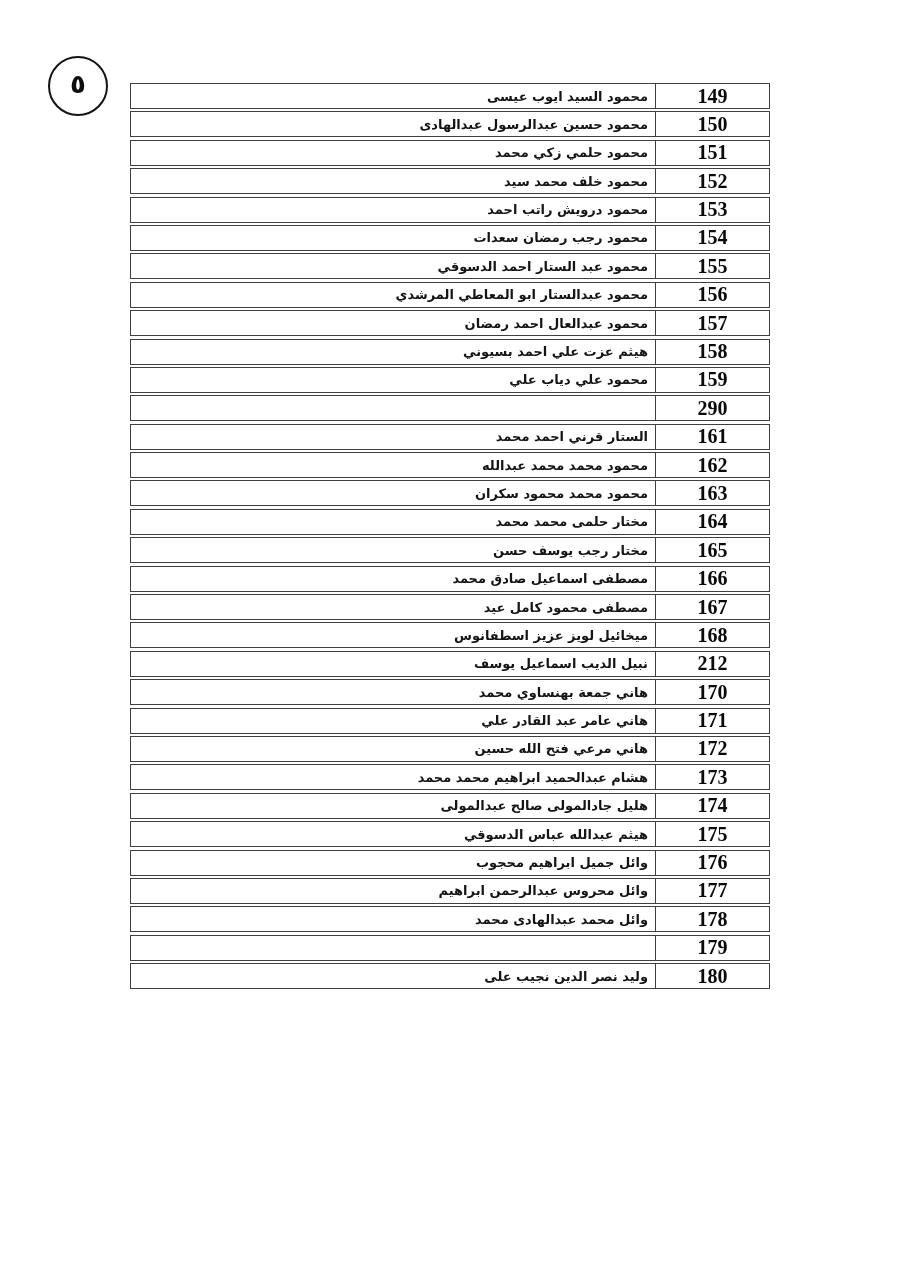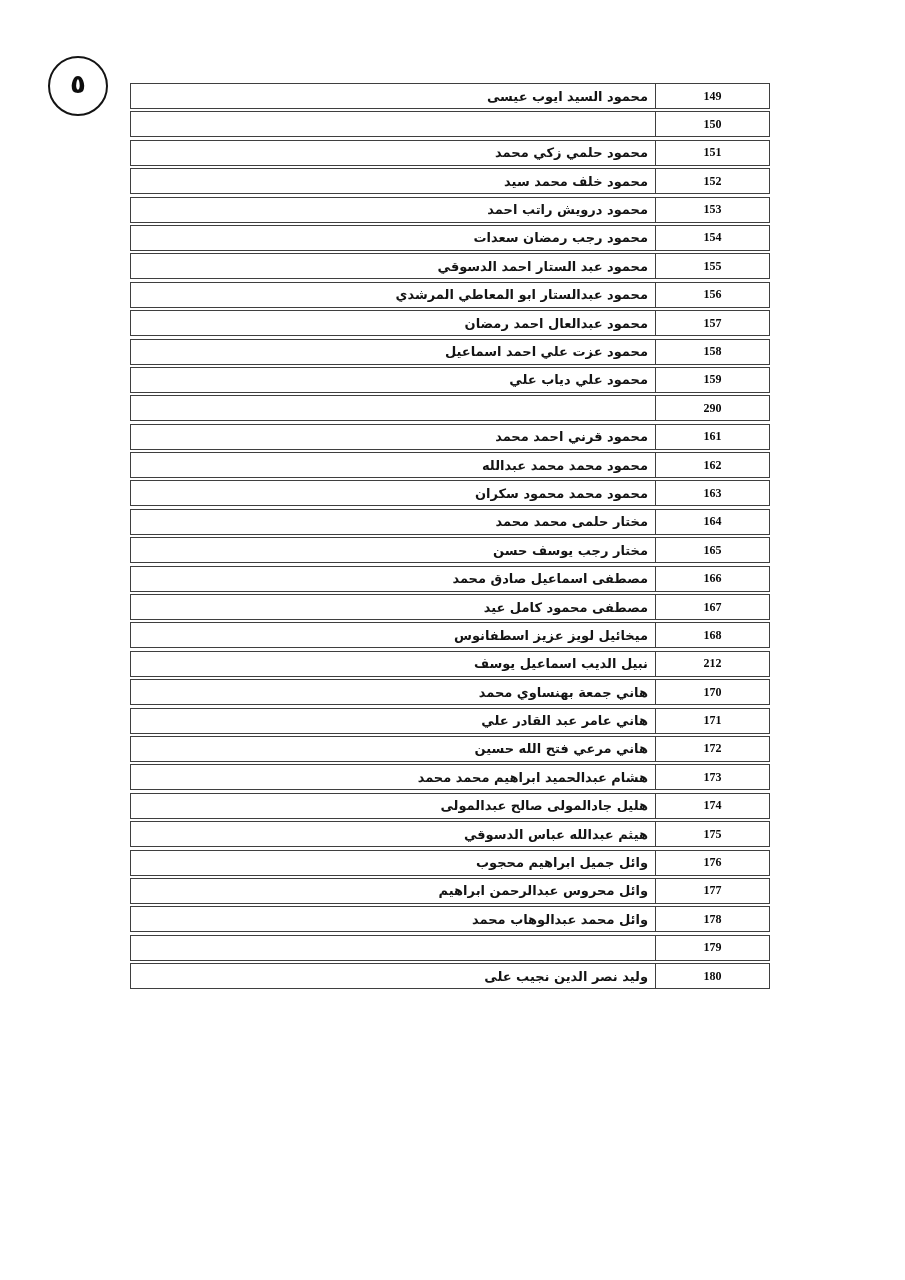--- a/index.html
+++ b/index.html
@@ -56,21 +56,21 @@
   .cell-no {
     width: 114px;
     flex: 0 0 114px;
     border-left: 1px solid #3f3f3f; 
     display: flex;
     align-items: center;
     justify-content: center;
     box-sizing: border-box;
     font-family: "Liberation Serif", serif;
     font-weight: bold;
-    font-size: 12px;
+    font-size: 20px;
     color: #0a0a0a;
     direction: ltr;
   }
   .cell-name {
     flex: 1 1 auto;
     display: flex;
     align-items: center;
     padding: 0 7px;
     box-sizing: border-box;
     font-family: "DejaVu Sans", sans-serif;
@@ -91,20 +91,21 @@
   </div>
 
   <div class="roster-table" id="roster">
     <div class="row">
       <div class="cell-no">149</div>
       <div class="cell-name">محمود السيد ايوب عيسى</div>
     </div>
 
     <div class="row">
       <div class="cell-no">150</div>
+      <div class="cell-name">محمود حسين عبدالرسول عبدالهادى</div>
     </div>
 
     <div class="row">
       <div class="cell-no">151</div>
       <div class="cell-name">محمود حلمي زكي محمد</div>
     </div>
 
     <div class="row">
       <div class="cell-no">152</div>
       <div class="cell-name">محمود خلف محمد سيد</div>
@@ -130,35 +131,35 @@
       <div class="cell-name">محمود عبدالستار ابو المعاطي المرشدي</div>
     </div>
 
     <div class="row">
       <div class="cell-no">157</div>
       <div class="cell-name">محمود عبدالعال احمد رمضان</div>
     </div>
 
     <div class="row">
       <div class="cell-no">158</div>
-      <div class="cell-name">محمود عزت علي احمد اسماعيل</div>
+      <div class="cell-name">هيثم عزت علي احمد بسيوني</div>
     </div>
 
     <div class="row">
       <div class="cell-no">159</div>
       <div class="cell-name">محمود علي دياب علي</div>
     </div>
 
     <div class="row">
       <div class="cell-no">290</div>
     </div>
 
     <div class="row">
       <div class="cell-no">161</div>
-      <div class="cell-name">محمود قرني احمد محمد</div>
+      <div class="cell-name">الستار قرني احمد محمد</div>
     </div>
 
     <div class="row">
       <div class="cell-no">162</div>
       <div class="cell-name">محمود محمد محمد عبدالله</div>
     </div>
 
     <div class="row">
       <div class="cell-no">163</div>
       <div class="cell-name">محمود محمد محمود سكران</div>
@@ -229,21 +230,21 @@
       <div class="cell-name">وائل جميل ابراهيم محجوب</div>
     </div>
 
     <div class="row">
       <div class="cell-no">177</div>
       <div class="cell-name">وائل محروس عبدالرحمن ابراهيم</div>
     </div>
 
     <div class="row">
       <div class="cell-no">178</div>
-      <div class="cell-name">وائل محمد عبدالوهاب محمد</div>
+      <div class="cell-name">وائل محمد عبدالهادى محمد</div>
     </div>
 
     <div class="row">
       <div class="cell-no">179</div>
     </div>
 
     <div class="row">
       <div class="cell-no">180</div>
       <div class="cell-name">وليد نصر الدين نجيب على</div>
     </div>

